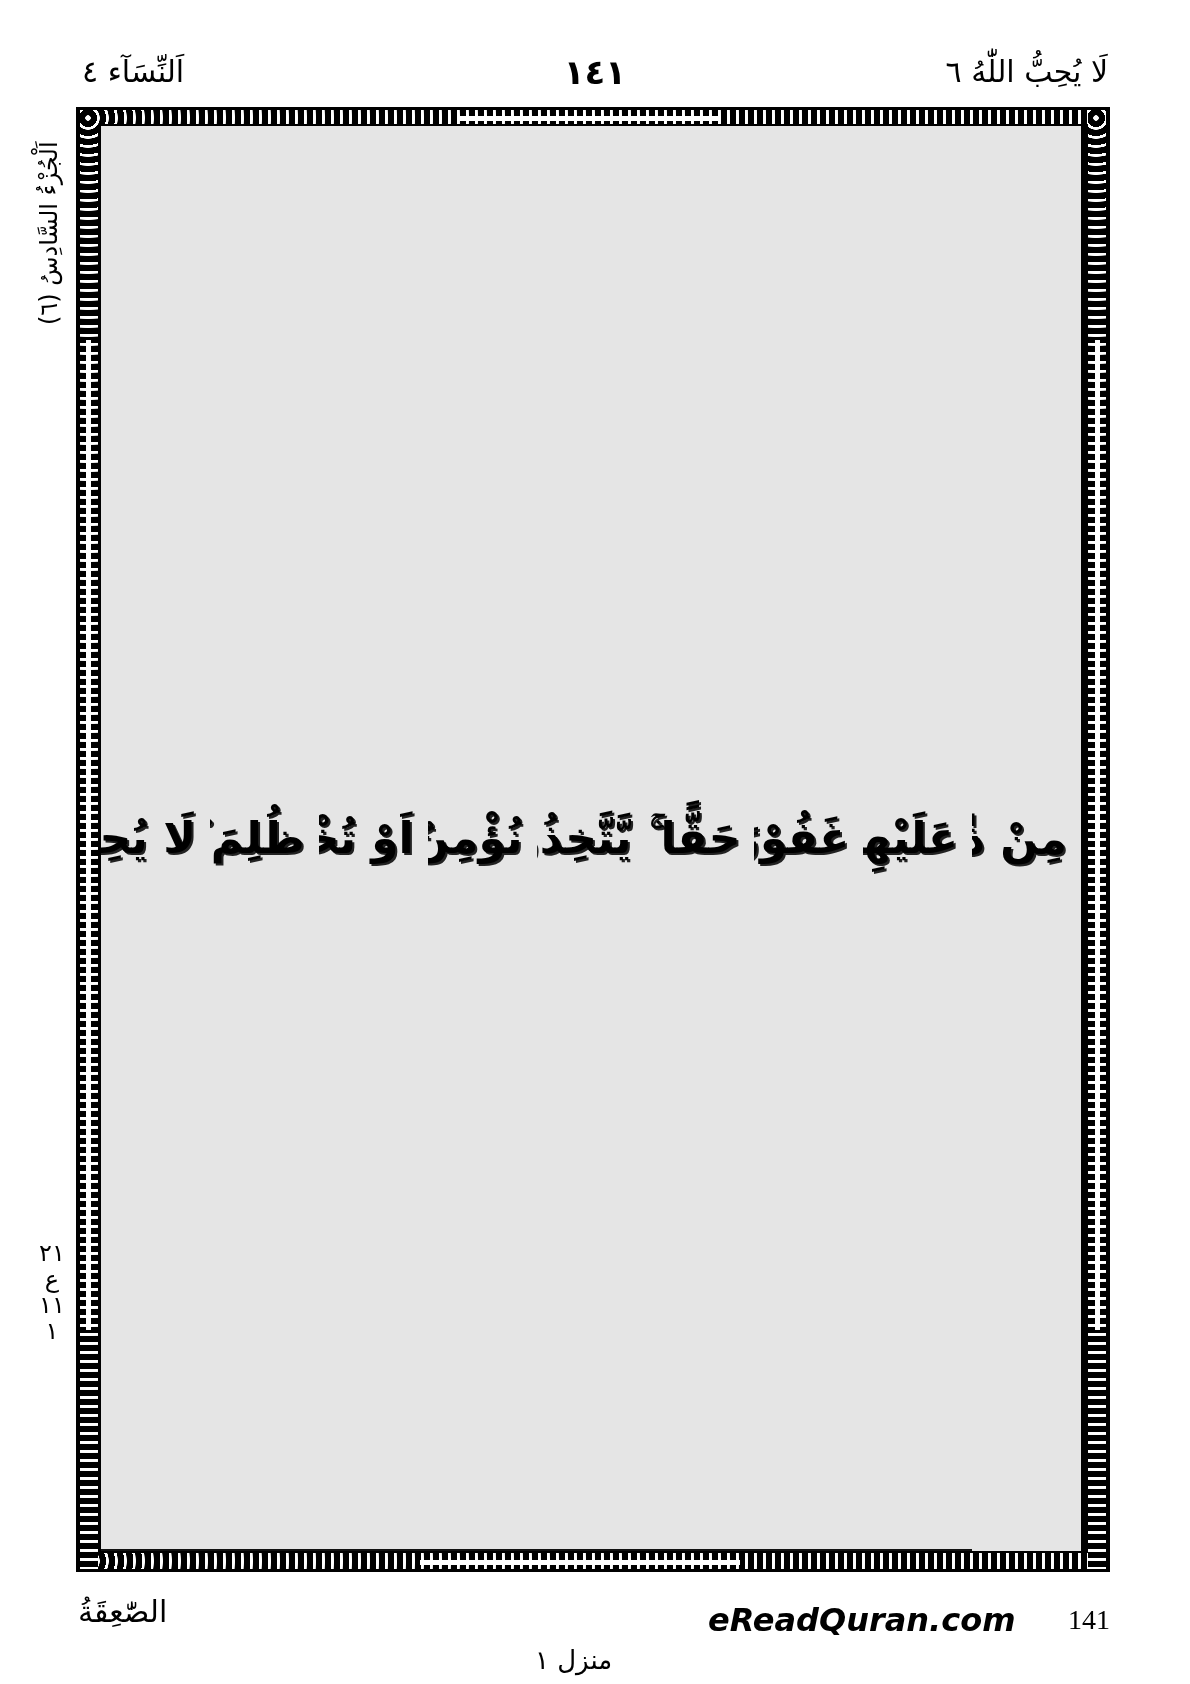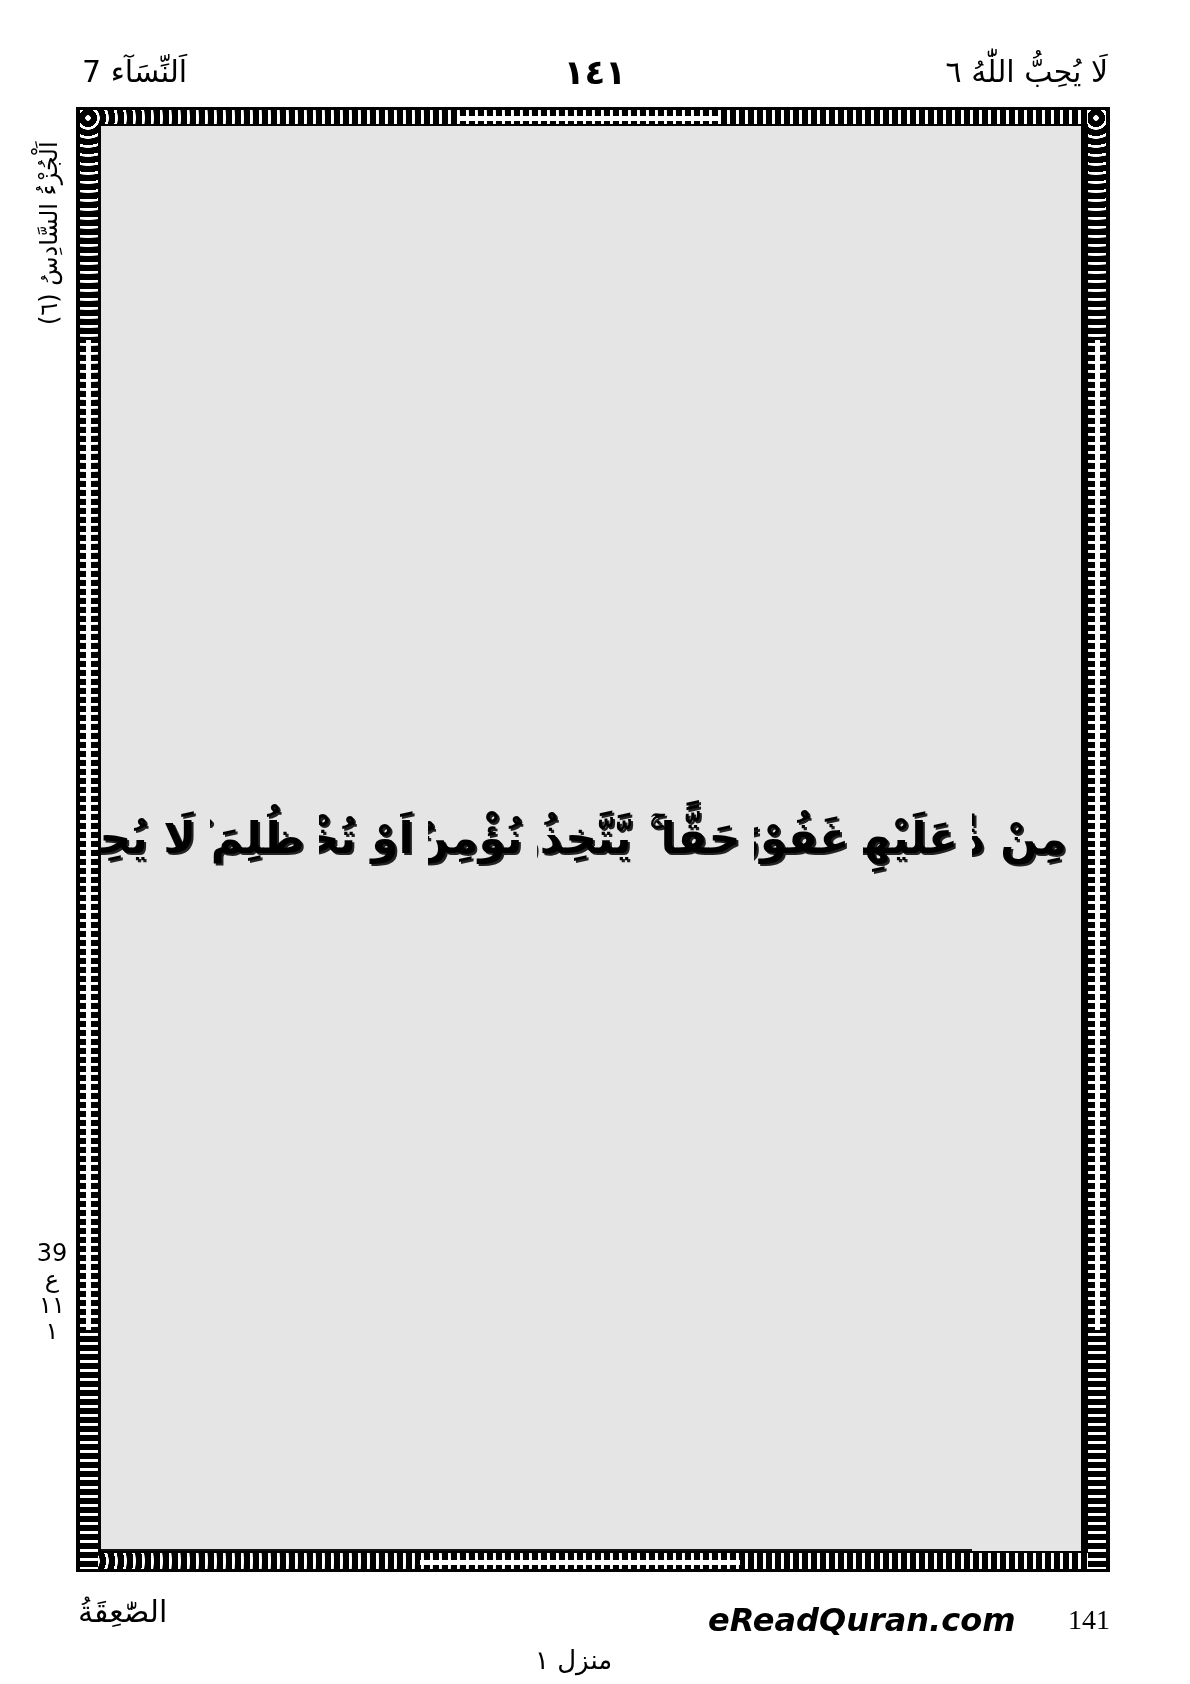--- a/index.html
+++ b/index.html
@@ -48,25 +48,25 @@
   .ftr-surah { left: 78px; direction: rtl; }
   .ftr-manzil { left: 535px; direction: rtl; font-size: 26px; margin-top: 48px; }
   .ftr-site { left: 708px; font-family: "DejaVu Sans", sans-serif; font-weight: bold; font-size: 32px; top: 1600px; font-style: italic; }
   .ftr-page { right: 80px; font-family: "Liberation Serif", serif; font-size: 28px; top: 1600px; }
 </style>
 </head>
 <body>
 
 <div class="hdr hdr-right">لَا يُحِبُّ اللّٰهُ ٦</div>
 <div class="hdr hdr-center">١٤١</div>
-<div class="hdr hdr-left">اَلنِّسَآء 7</div>
+<div class="hdr hdr-left">اَلنِّسَآء ٤</div>
 
 <div class="margin-left-top">اَلْجُزْءُ السَّادِسُ (٦)</div>
 <div class="margin-ruku">
-  <div>39</div>
+  <div>٢١</div>
   <div>ع</div>
   <div>١١</div>
   <div>١</div>
 </div>
 
 <div class="frame-outer"></div>
 <div class="orn orn-top"></div>
 <div class="orn orn-bot"></div>
 <div class="orn orn-left"></div>
 <div class="orn orn-right"></div>

